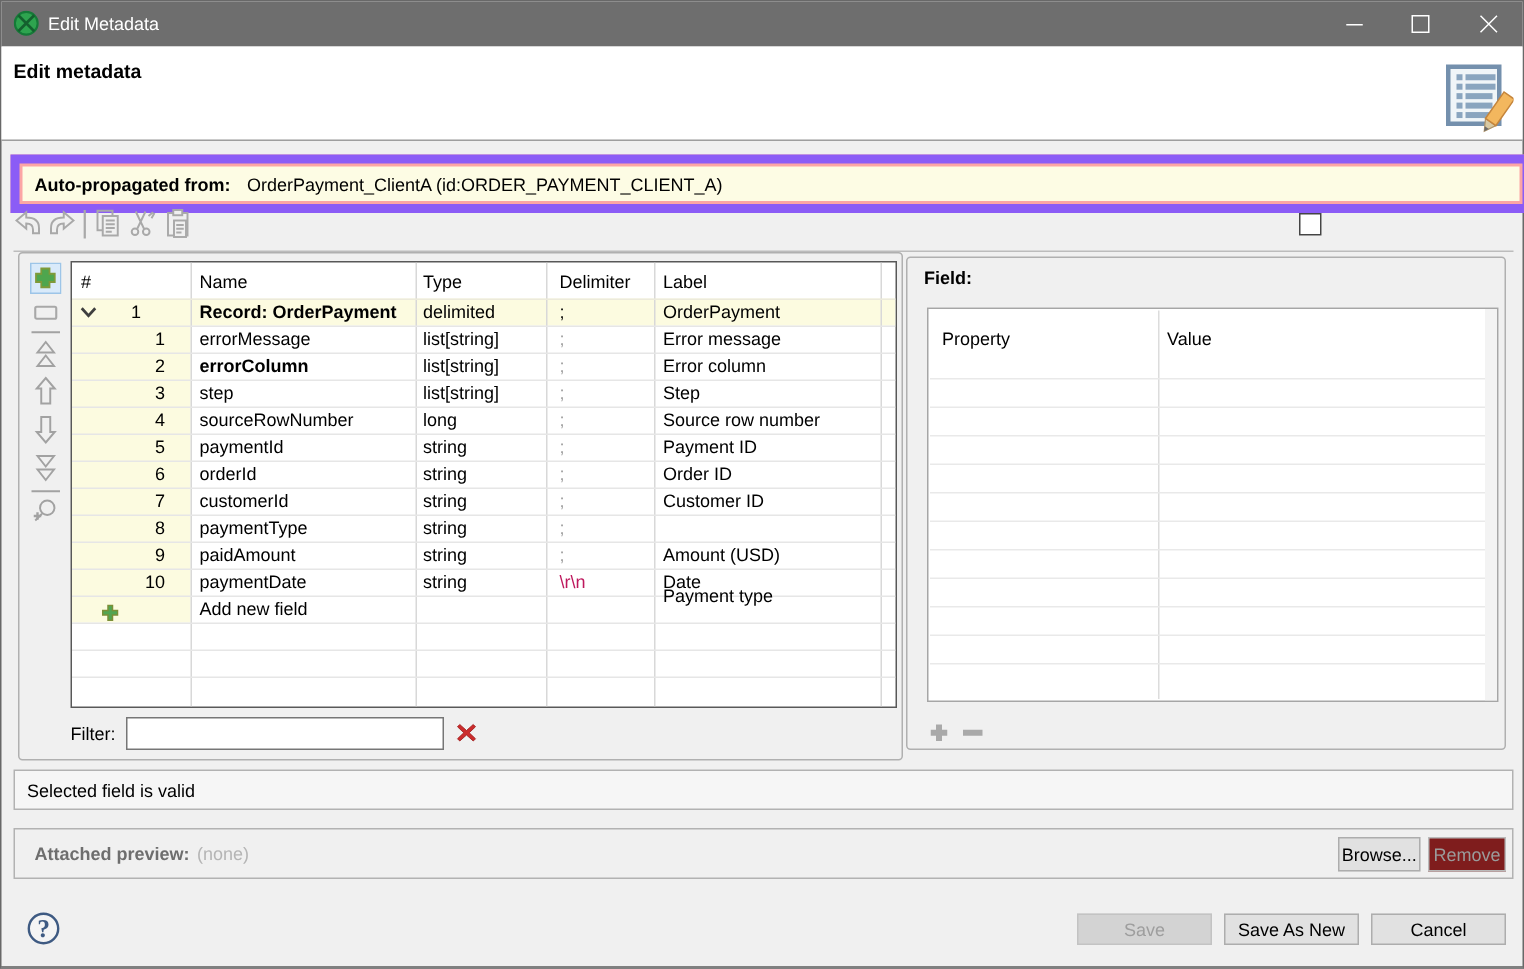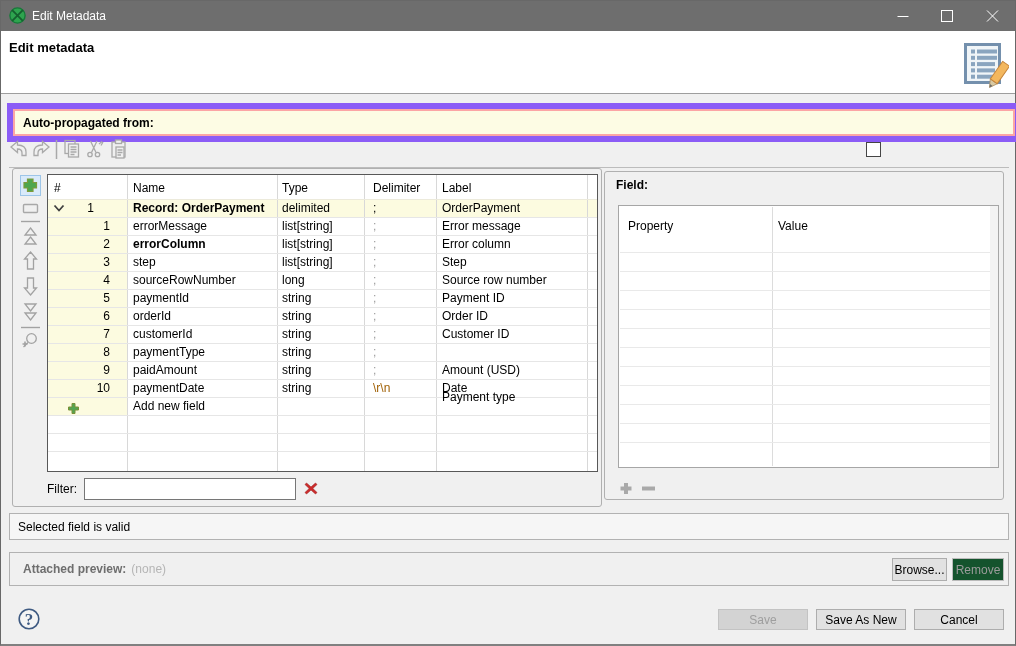--- a/index.html
+++ b/index.html
@@ -50,20 +50,21 @@
         <path d="M0 0 L-4.2 -7.5 L4.2 -7.5 Z" fill="#d8c9a3" stroke="#b09468" stroke-width="0.8"></path>
         <path d="M0 0 L-1.6 -3 L1.6 -3 Z" fill="#6b6b6b"></path>
         <rect x="-4.2" y="-29" width="8.4" height="21.5" fill="#f3b75e" stroke="#c5853c" stroke-width="1"></rect>
       </g>
     </svg>
   </div>
 
   <div class="ab" style="left:6px;top:102px;width:1002px;height:27px;border:6px solid #8b5cf6;background:#fca5a5;">
     <div class="ab vc" style="left:2px;top:2px;width:998px;height:23px;background:#fdfce4;">
       <span style="margin-left:8px;font-weight:bold;">Auto-propagated from:</span>
+      <span style="margin-left:11px;">OrderPayment_ClientA (id:ORDER_PAYMENT_CLIENT_A)</span>
     </div>
   </div>
 
   <div class="ab" id="toolbar" style="left:8px;top:137px;">
     <svg width="125" height="24" viewBox="0 0 125 24">
       <g stroke="#a9a9a9" stroke-width="1.3" fill="none">
 
         <path d="M8.5 3.5 L2 9 L8.5 14.5 V11 Q13 11 13 15 L13 17.5 L17 17.5 L17 14 Q17 7 8.5 7 Z"></path>
 
         <path d="M33.5 3.5 L40 9 L33.5 14.5 V11 Q29 11 29 15 L29 17.5 L25 17.5 L25 14 Q25 7 33.5 7 Z"></path>
@@ -203,21 +204,21 @@
     <div class="ab" style="left:325px;top:168px;line-height:18px;color:#9d9d9d;">;</div>
     <div class="ab" style="left:394px;top:168px;line-height:18px;margin-top:45px;">Payment type</div>
     <div class="ab" style="left:0;top:186px;width:62px;text-align:right;line-height:18px;">9</div>
     <div class="ab" style="left:85px;top:186px;line-height:18px;">paidAmount</div>
     <div class="ab" style="left:234px;top:186px;line-height:18px;">string</div>
     <div class="ab" style="left:325px;top:186px;line-height:18px;color:#9d9d9d;">;</div>
     <div class="ab" style="left:394px;top:186px;line-height:18px;">Amount (USD)</div>
     <div class="ab" style="left:0;top:204px;width:62px;text-align:right;line-height:18px;">10</div>
     <div class="ab" style="left:85px;top:204px;line-height:18px;">paymentDate</div>
     <div class="ab" style="left:234px;top:204px;line-height:18px;">string</div>
-    <div class="ab" style="left:325px;top:204px;line-height:18px;color:#a16207;">\r\n</div>
+    <div class="ab" style="left:325px;top:204px;line-height:18px;color:#be185d;">\r\n</div>
     <div class="ab" style="left:394px;top:204px;line-height:18px;">Date</div>
     <svg class="ab" style="left:20px;top:228px;" width="11" height="11" viewBox="0 0 11 11">
         <path d="M4 0.5 H7 V4 H10.5 V7 H7 V10.5 H4 V7 H0.5 V4 H4 Z" fill="#52a552" stroke="#7b8f37" stroke-width="1"></path>
       </svg>
     <div class="ab" style="left:85px;top:222px;line-height:18px;">Add new field</div>
   </div>
 
   <div class="ab vc" style="left:46px;top:477px;height:22px;">Filter:</div>
   <div class="ab" style="left:83px;top:477px;width:210px;height:20px;background:#ffffff;border:1px solid #767676;"></div>
   <div class="ab" id="redx" style="left:303px;top:481px;">
@@ -255,21 +256,21 @@
   <div class="ab vc" style="left:8px;top:512px;width:998px;height:25px;border:1px solid #b2b2b2;background:#f6f6f6;">
     <span style="margin-left:8px;">Selected field is valid</span>
   </div>
 
   <div class="ab" style="left:8px;top:551px;width:998px;height:32px;border:1px solid #b2b2b2;background:#f0f0f0;"></div>
   <div class="ab vc" style="left:22px;top:551px;height:33px;">
     <span style="font-weight:bold;color:#6e6e6e;">Attached preview:</span>
     <span style="margin-left:5px;color:#b5b5b5;">(none)</span>
   </div>
   <div class="ab vc" style="left:891px;top:557px;width:53px;height:21px;background:#e1e1e1;border:1px solid #adadad;justify-content:center;">Browse...</div>
-  <div class="ab vc" style="left:951px;top:557px;width:50px;height:21px;background:#14532d;border:1px solid #bababa;justify-content:center;color:#9b9b9b;">Remove</div>
+  <div class="ab vc" style="left:951px;top:557px;width:50px;height:21px;background:#7f1d1d;border:1px solid #bababa;justify-content:center;color:#9b9b9b;">Remove</div>
 
   <div class="ab" id="helpicon" style="left:17px;top:607px;">
     <svg width="22" height="22" viewBox="0 0 22 22">
       <circle cx="11" cy="11" r="9.8" fill="#f4f4f4" stroke="#3e5a82" stroke-width="1.6"></circle>
       <text x="11" y="16.5" text-anchor="middle" font-family="Liberation Serif,serif" font-size="17" font-weight="bold" fill="#3e5a82">?</text>
     </svg>
   </div>
   <div class="ab vc" style="left:717px;top:608px;width:88px;height:19px;background:#d3d3d3;border:1px solid #c3c3c3;justify-content:center;color:#9e9e9e;">Save</div>
   <div class="ab vc" style="left:815px;top:608px;width:88px;height:19px;background:#e1e1e1;border:1px solid #adadad;justify-content:center;">Save As New</div>
   <div class="ab vc" style="left:913px;top:608px;width:88px;height:19px;background:#e1e1e1;border:1px solid #adadad;justify-content:center;">Cancel</div>

